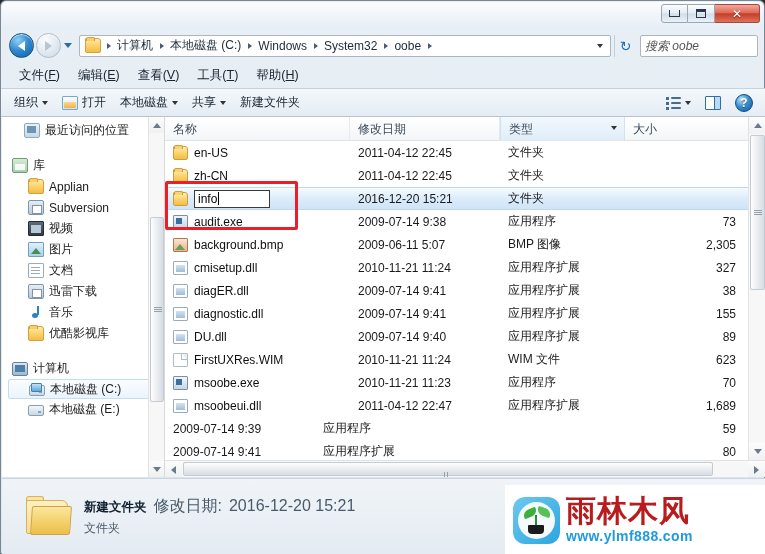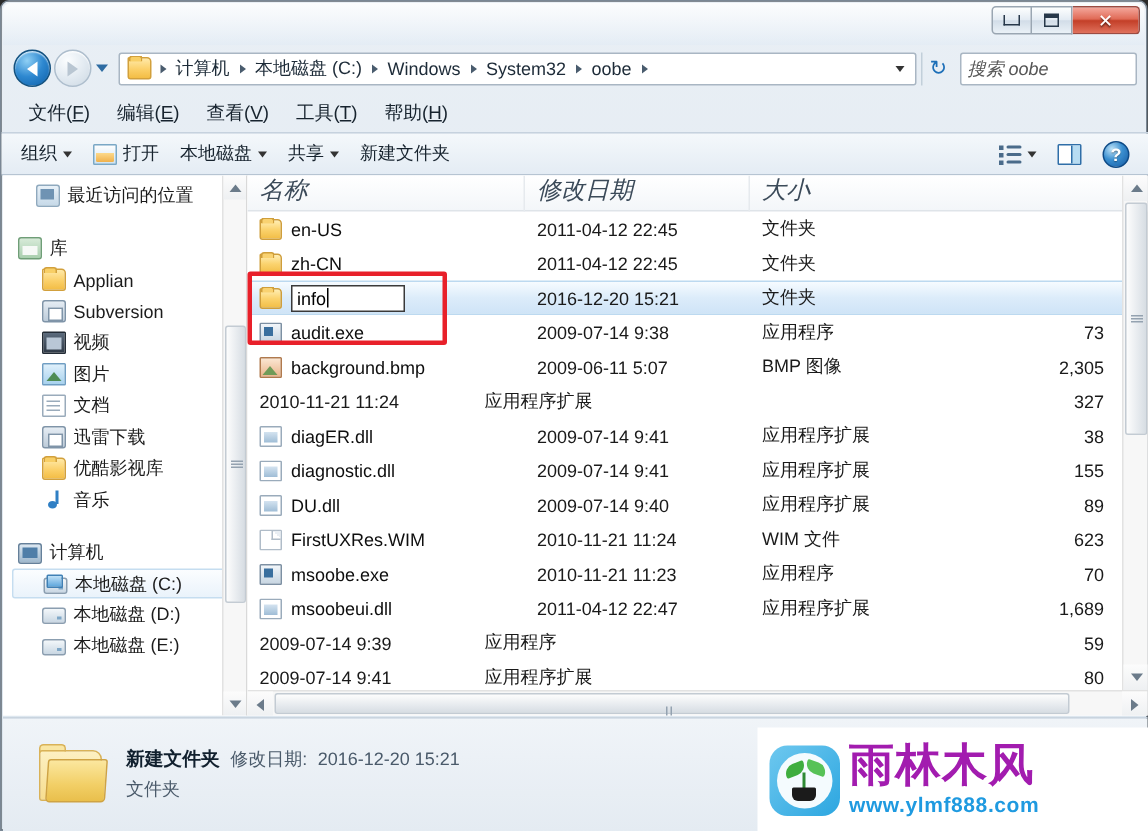--- a/index.html
+++ b/index.html
@@ -193,22 +193,22 @@
   .grip i { display:block; height:1px; background:#94a2b0; margin-bottom:1px; }
 
   
   #listpane { flex:1; position:relative; background:#fff; overflow:hidden; }
   #col-header {
     position:absolute; left:0; top:0; right:0; height:24px;
     background:linear-gradient(180deg,#ffffff 0%,#f3f6f9 100%);
     border-bottom:1px solid #dfe4e9; display:flex;
   }
   .col {
-    font-size:16px; color:#3b4a59; display:flex; 
-    padding-left:8px; border-right:1px solid #e6eaee; height:24px; position:relative;font-style:italic;
+    font-size:12px; color:#3b4a59; display:flex; align-items:center;
+    padding-left:8px; border-right:1px solid #e6eaee; height:24px; position:relative;
   }
   .col.active {
     background:linear-gradient(180deg,#f2f8fd 0%,#dfecf7 100%);
     border-left:1px solid #d2e2f0; border-right:1px solid #d2e2f0;
   }
   .col .col-caret { position:absolute; right:7px; top:9px; }
   #c-name { width:185px; } #c-date { width:150px; } #c-type { width:125px; } #c-size { flex:1; }
 
   #rows { position:absolute; left:0; top:24px; right:17px; bottom:17px; overflow:hidden; }
   .row { height:23px; display:flex; align-items:center; font-size:12px; color:#0e0e0e; }
@@ -283,21 +283,21 @@
   }
   #status-folder-icon .front {
     position:absolute; left:7px; top:10px; width:40px; height:29px;
     background:linear-gradient(180deg,#fbe79f 0%,#f2cf66 60%,#e9bf4c 100%);
     border:1px solid #cfa343; border-radius:2px 2px 3px 3px;
     transform: skewX(-4deg);
   }
   #status-text { display:flex; flex-direction:column; gap:3px; }
   .st-line1 { display:flex; align-items:baseline; gap:7px; }
   #st-name { font-size:12.5px; color:#11202e; font-weight:bold; }
-  #st-modlabel, #st-moddate { font-size:12px; color:#4a5a6a;text-align:right; }
+  #st-modlabel, #st-moddate { font-size:16px; color:#4a5a6a;text-align:right; }
   #st-type { font-size:12px; color:#4a5a6a; }
 
   
   #annotation {
     position:absolute; left:164px; top:180px; width:133px; height:49px;
     border:3px solid #e8202a; border-radius:2px; pointer-events:none;
   }
 
   
   #watermark {
@@ -309,21 +309,21 @@
     background:linear-gradient(135deg,#6ec8ef 0%,#2ca6e0 100%);
     display:flex;align-items:center;justify-content:center;
   }
   #wm-circle { width:37px;height:37px;border-radius:50%;background:#f4fbfe;position:relative; }
   #wm-leafL { position:absolute;left:5px;top:7px;width:14px;height:8px;background:#3fae3f;border-radius:10px 2px 10px 2px;transform:rotate(-22deg); }
   #wm-leafR { position:absolute;right:4px;top:6px;width:14px;height:8px;background:#57c257;border-radius:2px 10px 2px 10px;transform:rotate(20deg); }
   #wm-stem { position:absolute;left:17px;top:13px;width:2px;height:12px;background:#2f8a34; }
   #wm-pot { position:absolute;left:10px;bottom:5px;width:16px;height:9px;background:#1b1b1b;border-radius:1px 1px 4px 4px; }
   #wm-texts { display:flex; flex-direction:column; }
   #wm-cn {
-    font-size:30px; font-weight:bold; color:#a21caf; line-height:1.02;
+    font-size:30px; font-weight:bold; color:#b91c1c; line-height:1.02;
     letter-spacing:1px; font-family:"DejaVu Sans","Liberation Sans",sans-serif;
   }
   #wm-url { font-size:14px; font-weight:bold; color:#1f9ae0; letter-spacing:.4px; margin-top:1px; }
 </style>
 </head>
 <body>
 
 <div id="window">
   <div id="glass-edge"></div>
 
@@ -483,41 +483,37 @@
         </div>
         <div class="nav-item child">
           <span class="nav-ico ico-doc"></span>
           <span>文档</span>
         </div>
         <div class="nav-item child">
           <span class="nav-ico ico-sub"></span>
           <span>迅雷下载</span>
         </div>
         <div class="nav-item child">
+          <span class="nav-ico ico-music"></span>
+          <span>音乐</span>
+        </div>
+        <div class="nav-item child">
           <span class="nav-ico ico-folder"></span>
           <span>优酷影视库</span>
-        </div>
-        <div class="nav-item child">
-          <span class="nav-ico ico-music"></span>
-          <span>音乐</span>
         </div>
 
         <div class="nav-gap"></div>
 
         <div class="nav-item root">
           <span class="nav-ico ico-pc"></span>
           <span>计算机</span>
         </div>
         <div class="nav-item child selected">
           <span class="nav-ico ico-drive sys"></span>
           <span>本地磁盘 (C:)</span>
-        </div>
-        <div class="nav-item child">
-          <span class="nav-ico ico-drive"></span>
-          <span>本地磁盘 (D:)</span>
         </div>
         <div class="nav-item child">
           <span class="nav-ico ico-drive"></span>
           <span>本地磁盘 (E:)</span>
         </div>
       </div>
 
       <div id="nav-scroll">
         <div class="sb-up">
             <i class="tri-up"></i>
@@ -537,20 +533,24 @@
 
     <div id="listpane">
 
       <div id="col-header">
         <div class="col" id="c-name">
           <span>名称</span>
         </div>
         <div class="col" id="c-date">
           <span>修改日期</span>
         </div>
+        <div class="col active" id="c-type">
+          <span>类型</span>
+          <i class="caret-dn dark sm col-caret"></i>
+        </div>
         <div class="col" id="c-size">
           <span>大小</span>
         </div>
       </div>
 
       <div id="rows">
 
         <div class="row">
           <span class="cell-name">
             <i class="fico folder"></i>
@@ -598,20 +598,24 @@
           <span class="cell-name">
             <i class="fico bmp"></i>
             <span>background.bmp</span>
           </span>
           <span class="cell-date">2009-06-11 5:07</span>
           <span class="cell-type">BMP 图像</span>
           <span class="cell-size">2,305</span>
         </div>
 
         <div class="row">
+          <span class="cell-name">
+            <i class="fico dll"></i>
+            <span>cmisetup.dll</span>
+          </span>
           <span class="cell-date">2010-11-21 11:24</span>
           <span class="cell-type">应用程序扩展</span>
           <span class="cell-size">327</span>
         </div>
 
         <div class="row">
           <span class="cell-name">
             <i class="fico dll"></i>
             <span>diagER.dll</span>
           </span>

